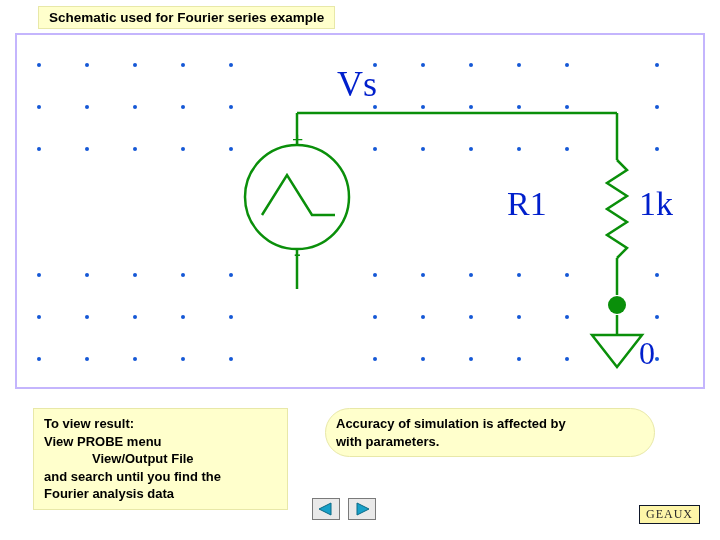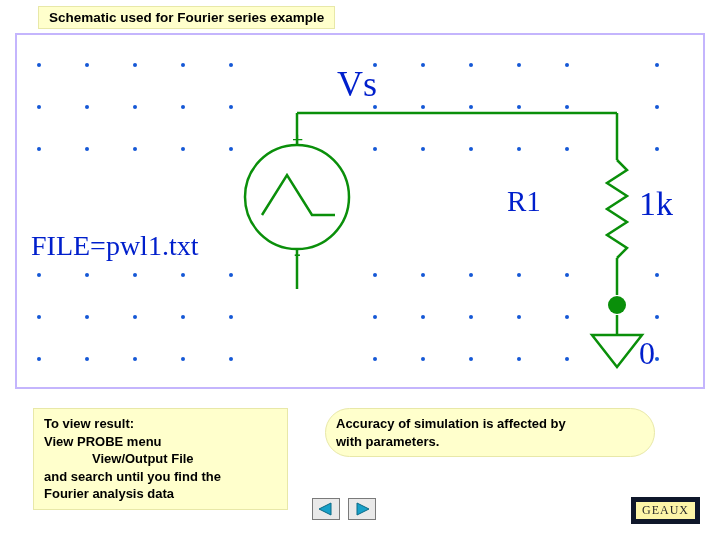--- a/index.html
+++ b/index.html
@@ -40,21 +40,21 @@
   .nav { position: absolute; left: 312px; top: 498px; display: flex; gap: 8px; }
   .nav-btn {
     width: 28px; height: 22px; border: 1px solid #7a7a7a;
     background: #e9e9e9; display: flex; align-items: center; justify-content: center;
     cursor: pointer;
   }
   .nav-btn svg { display: block; }
 
   .geaux {
     position: absolute; right: 20px; bottom: 16px;
-    border: 5px solid #0f172a; background: #fdf5a8;
+    border: 1px solid #0f172a; background: #fdf5a8;
     padding: 1px 6px; font-family: "Times New Roman", serif;
     font-size: 12px; letter-spacing: 1px; color: #2a2a2a;
   }
 </style>
 </head>
 <body>
 
 <div class="page">
 
   <div class="title-box">
@@ -156,22 +156,21 @@
         <line x1="600" y1="280" x2="600" y2="300"></line>
         <polygon points="575,300 625,300 600,332" fill="none"></polygon>
       </g>
 
       <circle cx="600" cy="270" r="9" fill="#0a8f0a"></circle>
     </svg>
 
     <span class="sch-label" style="left:320px; top:28px; font-size:36px;">Vs</span>
     <span class="sch-label" style="left:275px; top:94px; font-size:20px; color:#0a8f0a;">+</span>
     <span class="sch-label" style="left:277px; top:207px; font-size:20px; color:#0a8f0a;">-</span>
-    <span class="sch-label" style="left:14px; top:195px; font-size:28px;">FILE=pwl1.txt</span>
-    <span class="sch-label" style="left:490px; top:150px; font-size:29px;">R1</span>
+    <span class="sch-label" style="left:490px; top:150px; font-size:34px;">R1</span>
     <span class="sch-label" style="left:622px; top:150px; font-size:34px;">1k</span>
     <span class="sch-label" style="left:622px; top:300px; font-size:32px;">0</span>
 
   </div>
 
   <div class="note-box note1">
     <span>To view result:</span><br>
     <span>View PROBE menu</span><br>
     <span class="indent1">View/Output File</span>
     <span>and search until you find the</span><br>

